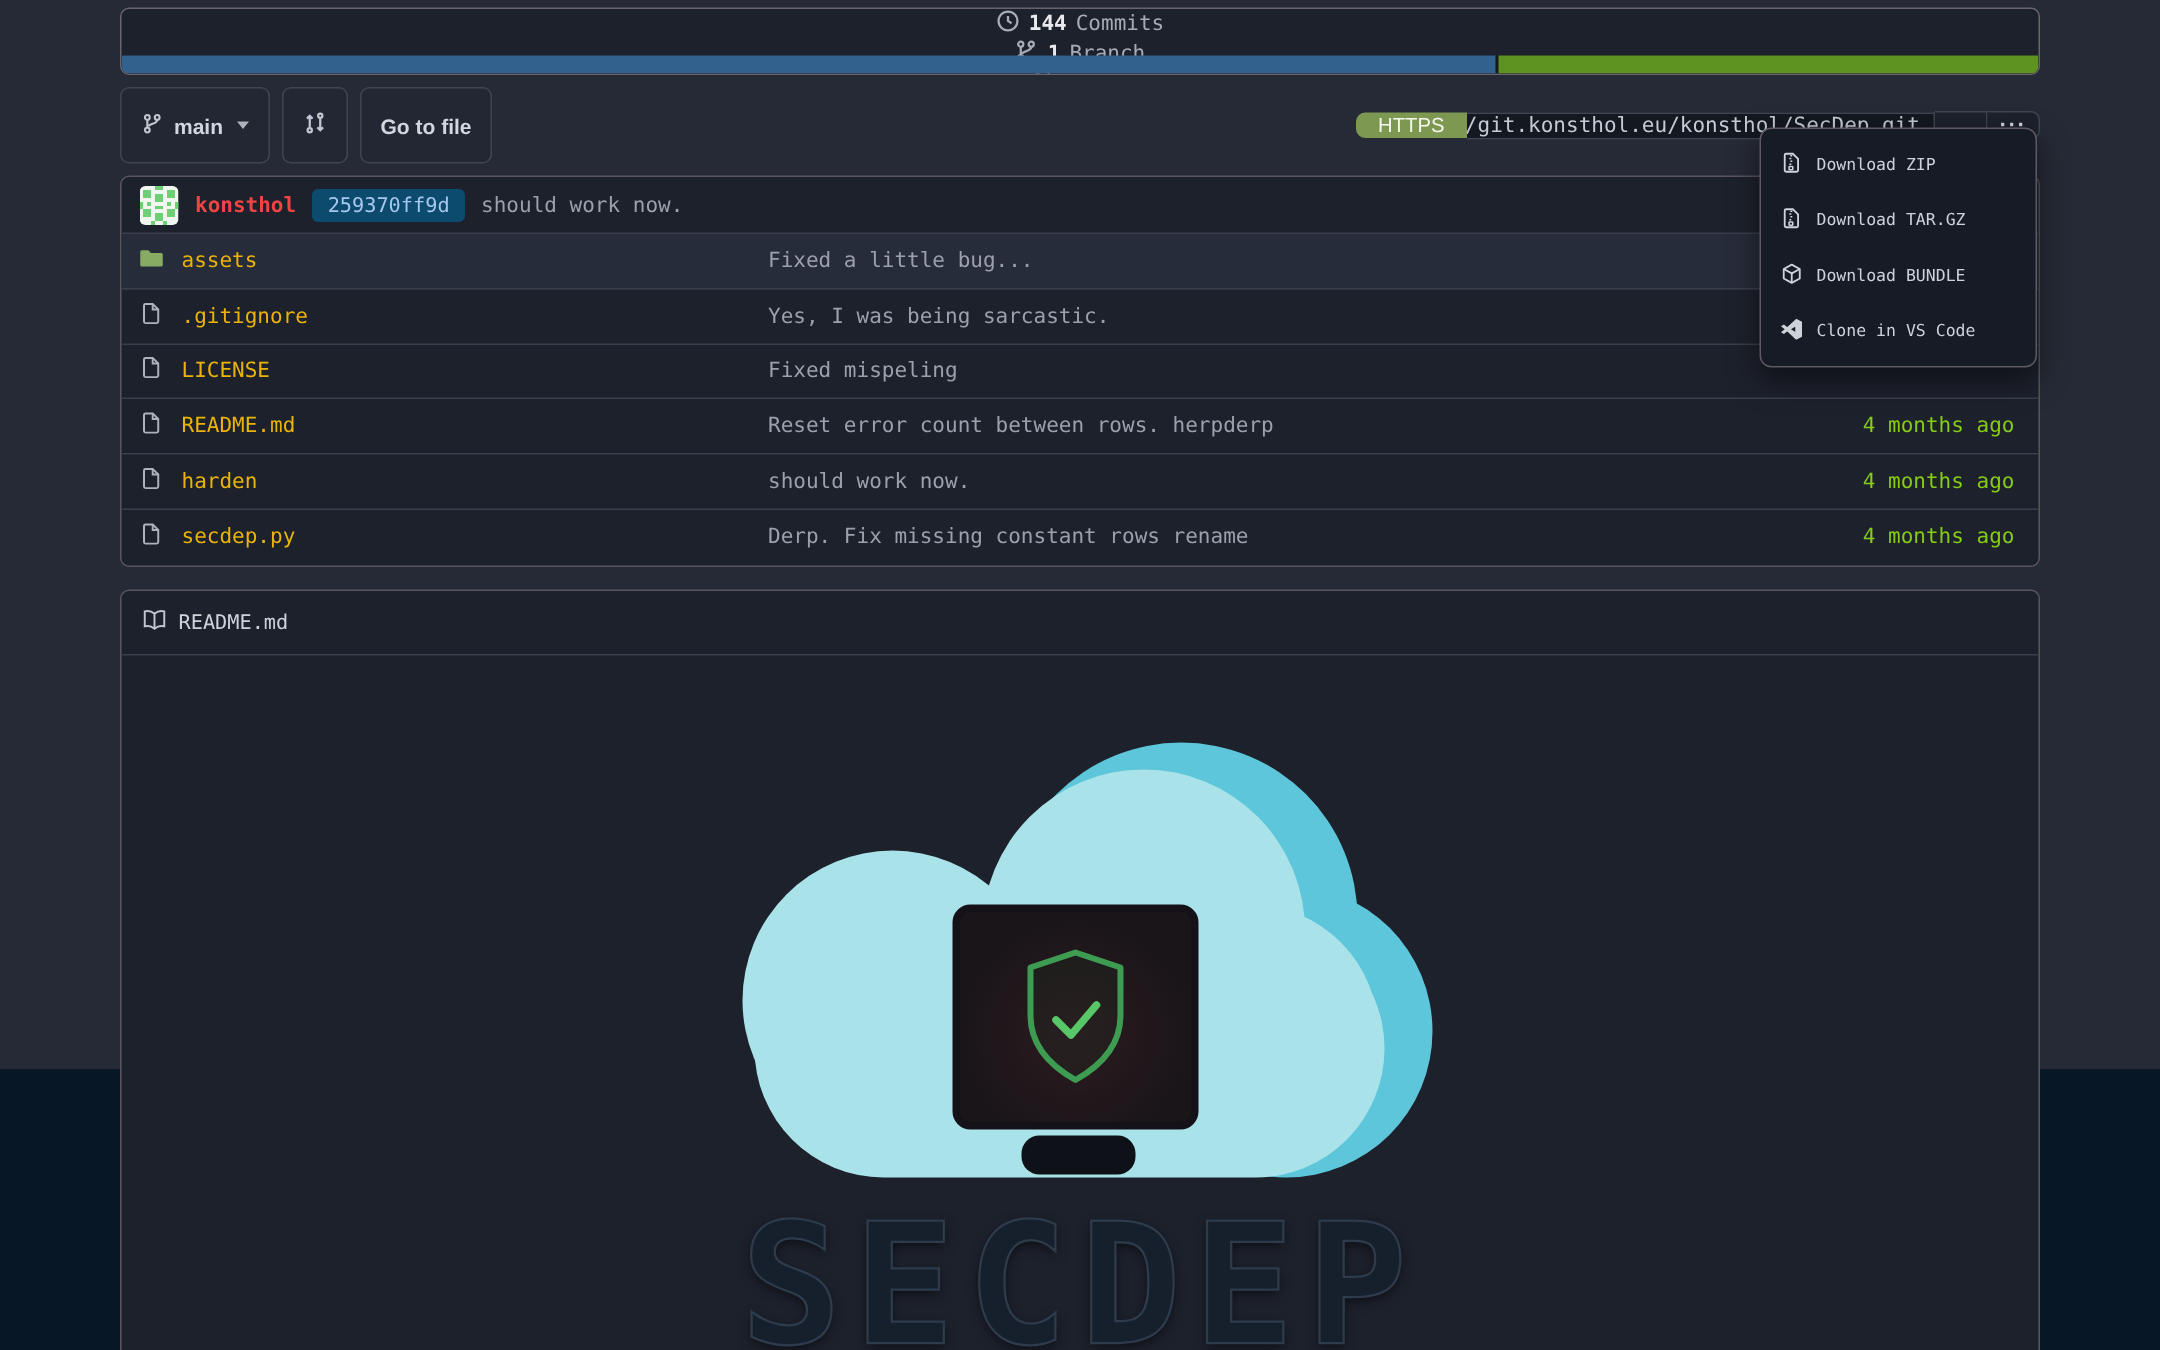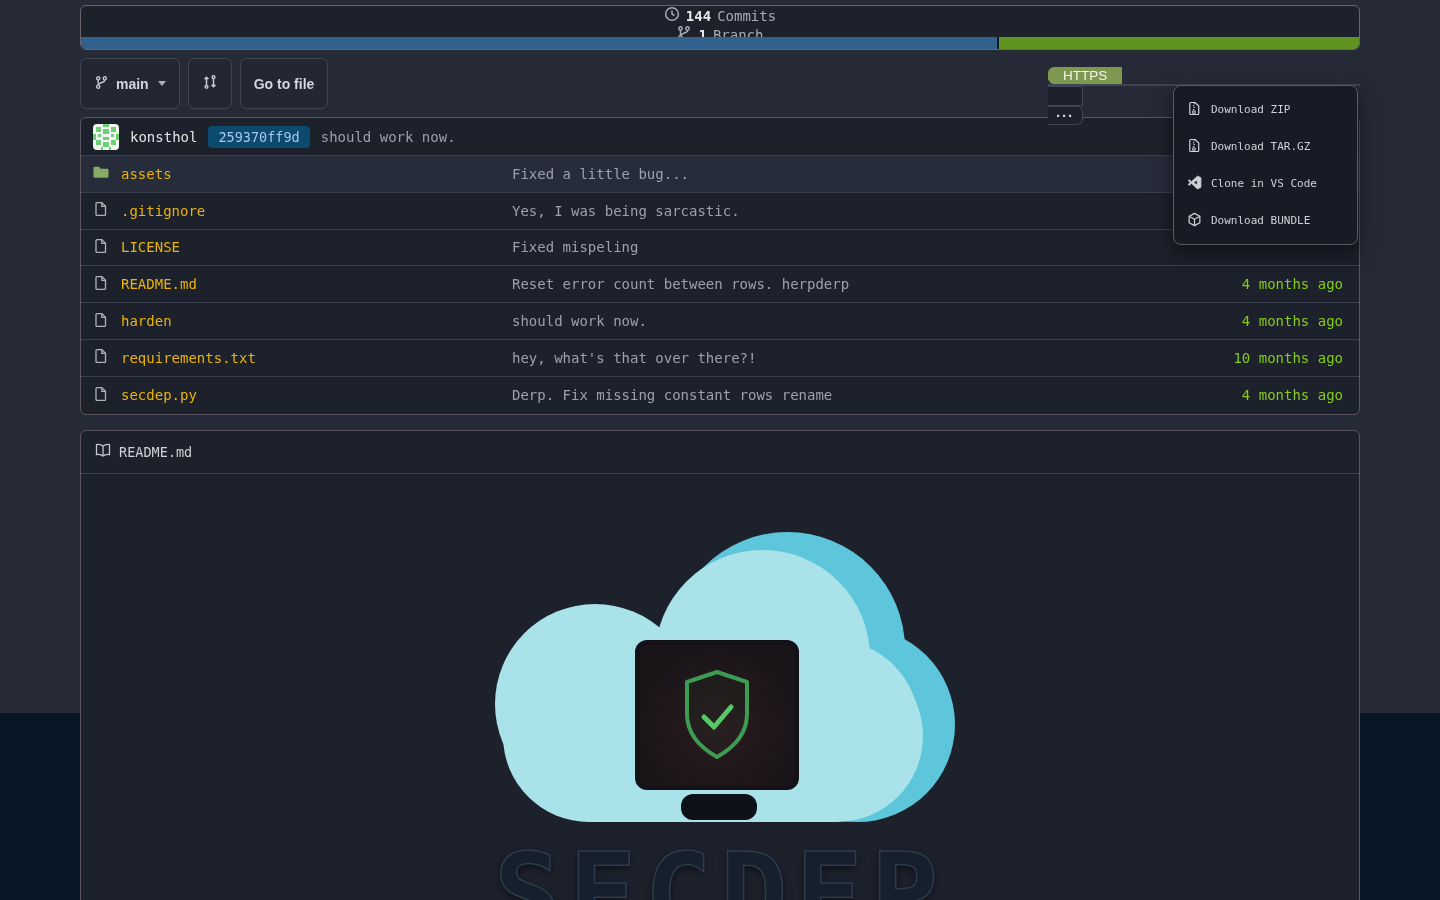--- a/index.html
+++ b/index.html
@@ -24,42 +24,42 @@
   .toolbar { display:flex; margin-top:8px; align-items:center; gap:8px; }
   .btn {
     height:51px; display:inline-flex; align-items:center; gap:7px; padding:0 13px;
     background:#232734; border:1px solid #40455
 
 3; border:1px solid #404553; border-radius:6px;
     color:#d2d6de; cursor:pointer; font-size:14px;font-weight:bold;
   }
   .btn svg { stroke:#c2c6ce; }
   .caret { width:0; height:0; border-left:4px solid transparent; border-right:4px solid transparent; border-top:5px solid #aeb2ba; margin-left:2px; }
-  .clone-group { margin-left:auto; display:flex; align-items:flex-start; height:34px;flex-direction:column; }
+  .clone-group { margin-left:auto; display:flex; align-items:center; height:34px; }
   .https-btn {
     background:#7d9850; color:#f4f6ee; border:1px solid #7d9850;
     border-radius:6px 0 0 6px; display:flex; align-items:center; padding:0 14px; font-size:13.5px; cursor:pointer;
   }
   .url-box {
     width:312px; background:#141821; border:1px solid #404553; border-left:none;
     display:flex; align-items:center; justify-content:flex-end; overflow:hidden; padding:0 9px; color:#c6cad3;
   }
   .url-box span { white-space:nowrap; }
   .icon-btn {
     width:35px; background:#1d212c; border:1px solid #404553; border-left:none;
     display:flex; align-items:center; justify-content:center; color:#c2c6ce; cursor:pointer;
   }
   .icon-btn:last-child { border-radius:0 6px 6px 0; }
   .kebab { font-weight:bold; letter-spacing:1px; color:#d2d6de; font-size:15px; }
 
   
   .files-panel { margin-top:8px; border:1px solid #5a555e; border-radius:6px; background:#1d212c; overflow:hidden; }
   .commit-row { display:flex; align-items:center; gap:11px; height:38px; padding:0 12px; border-bottom:1px solid #3a3f4d; }
   .avatar { width:26px; height:26px; border-radius:4px; overflow:hidden; flex:0 0 auto; }
-  .commit-author { color:#e5e5e5; font-weight:normal; }
+  .commit-author { color:#ef4444; font-weight:bold; }
   .commit-hash { background:#0c4a6e; color:#a7c7ee; border-radius:4px; padding:3px 10px; font-size:13.5px; cursor:pointer; }
   .commit-msg { color:#9ba1ac; }
   .file-row {
     display:grid; grid-template-columns:419px 1fr 170px; align-items:center;
     height:36.8px; padding:0 16px 0 12px; border-bottom:1px solid #3a3f4d;
   }
   .file-row:last-child { border-bottom:none; }
   .file-row.hover { background:#272c3a; }
   .file-name { display:flex; align-items:center; gap:12px; color:#eab308; cursor:pointer; }
   .file-name svg.file-glyph { stroke:#aeb2ba; }
@@ -267,31 +267,20 @@
         <span><svg class="file-glyph" width="16" height="16" viewBox="0 0 16 16" fill="none" stroke-width="1.3">
               <path d="M4 1.6h4.8l3.7 3.7v8.1a1 1 0 0 1-1 1H4a1 1 0 0 1-1-1V2.6a1 1 0 0 1 1-1z"></path>
               <path d="M8.8 1.6v3.7h3.7"></path>
             </svg></span>
         <span>harden</span>
       </span>
       <span class="file-msg">should work now.</span>
       <span class="file-date">4 months ago</span>
     </div>
 
-    <div class="file-row">
-      <span class="file-name">
-        <span><svg class="file-glyph" width="16" height="16" viewBox="0 0 16 16" fill="none" stroke-width="1.3">
-              <path d="M4 1.6h4.8l3.7 3.7v8.1a1 1 0 0 1-1 1H4a1 1 0 0 1-1-1V2.6a1 1 0 0 1 1-1z"></path>
-              <path d="M8.8 1.6v3.7h3.7"></path>
-            </svg></span>
-        <span>requirements.txt</span>
-      </span>
-      <span class="file-msg">hey, what's that over there?!</span>
-      <span class="file-date">10 months ago</span>
-    </div>
 
     <div class="file-row">
       <span class="file-name">
         <span><svg class="file-glyph" width="16" height="16" viewBox="0 0 16 16" fill="none" stroke-width="1.3">
               <path d="M4 1.6h4.8l3.7 3.7v8.1a1 1 0 0 1-1 1H4a1 1 0 0 1-1-1V2.6a1 1 0 0 1 1-1z"></path>
               <path d="M8.8 1.6v3.7h3.7"></path>
             </svg></span>
         <span>secdep.py</span>
       </span>
       <span class="file-msg">Derp. Fix missing constant rows rename</span>
@@ -340,27 +329,27 @@
     </div>
     <div class="menu-item">
       <span><svg width="15" height="15" viewBox="0 0 16 16" fill="none" stroke-width="1.3">
             <path d="M4 1.6h4.8l3.7 3.7v8.1a1 1 0 0 1-1 1H4a1 1 0 0 1-1-1V2.6a1 1 0 0 1 1-1z"></path>
             <path d="M7 3h1.4M6.3 5h1.4M7 7h1.4M6.3 9h1.4" stroke-width="1.1"></path>
             <rect x="6.1" y="10.6" width="2.6" height="2.4" rx="0.4" stroke-width="1.1"></rect>
           </svg></span>
       <span>Download TAR.GZ</span>
     </div>
     <div class="menu-item">
-      <span><svg width="15" height="15" viewBox="0 0 16 16">
-            <path fill="#ced2d9" d="M11.2 1.2 4.8 7.1 2.4 5.2l-1.2.7L3.7 8l-2.5 2.1 1.2.7 2.4-1.9 6.4 5.9 3.6-1.8V3ZM11 10.8 6.6 8 11 5.2Z"></path>
-          </svg></span>
-      <span>Clone in VS Code</span>
-    </div>
-    <div class="menu-item">
       <span><svg width="15" height="15" viewBox="0 0 16 16" fill="none" stroke-width="1.3" stroke-linejoin="round">
             <path d="M8 1.5 13.7 4.6v6.8L8 14.5 2.3 11.4V4.6Z"></path>
             <path d="M2.3 4.6 8 7.7l5.7-3.1M8 7.7v6.8"></path>
           </svg></span>
       <span>Download BUNDLE</span>
     </div>
+    <div class="menu-item">
+      <span><svg width="15" height="15" viewBox="0 0 16 16">
+            <path fill="#ced2d9" d="M11.2 1.2 4.8 7.1 2.4 5.2l-1.2.7L3.7 8l-2.5 2.1 1.2.7 2.4-1.9 6.4 5.9 3.6-1.8V3ZM11 10.8 6.6 8 11 5.2Z"></path>
+          </svg></span>
+      <span>Clone in VS Code</span>
+    </div>
   </div>
 
 </div>
 
 </body></html>

